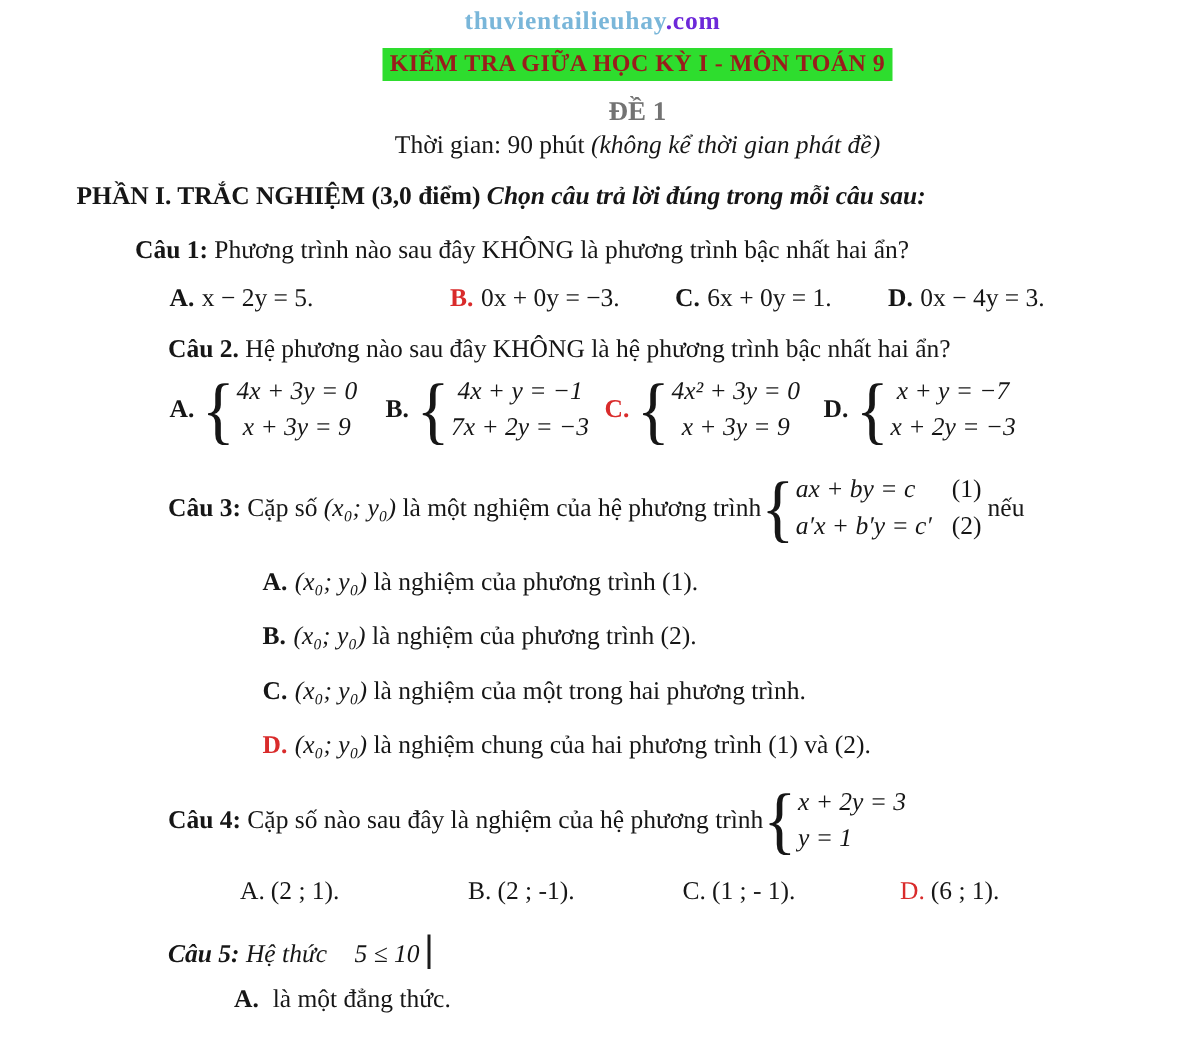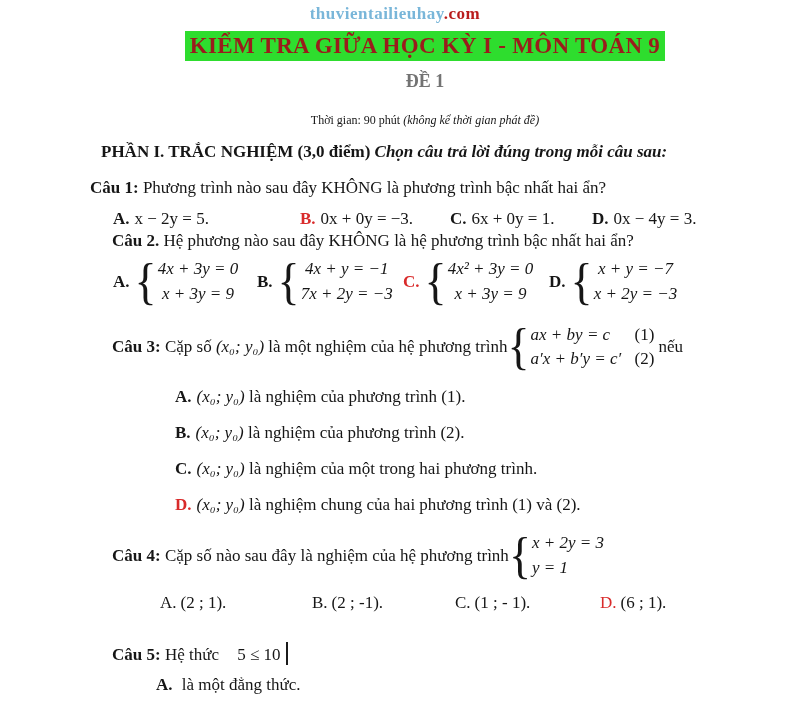--- a/index.html
+++ b/index.html
@@ -8,45 +8,45 @@
     background:#ffffff; color:#161616;
     font-family:"Liberation Serif","DejaVu Serif",serif;
     font-size:17px; line-height:1.3;
   }
   .bold { font-weight:bold; }
   .italic { font-style:italic; }
   .red { color:#d92b2b; }
 
   .watermark { text-align:center; padding-top:3px; font-weight:bold; font-size:17px; letter-spacing:0.5px; }
   .watermark .site { color:#79b6d9;text-align:right; }
-  .watermark .tld  { color:#b91c1c; }
+  .watermark .tld  { color:#6d28d9; }
 
   .center-block { text-align:center; padding-left:60px; }
 
   .title-line { margin-top:6px; }
   .title-highlight {
-    background:#2edd2e; color:#9a1c1c; font-weight:bold; font-size:23px;
+    background:#2edd2e; color:#9a1c1c; font-weight:bold; font-size:16px;
     padding:2px 5px 3px 5px; letter-spacing:0.3px;
   }
   .de { margin-top:9px; color:#737373; font-weight:bold; font-size:18px; }
-  .time { margin-top:20px; font-size:12px; }
-  .section { margin-top:12px; padding-left:101px; font-size:17px; }
+  .time { margin-top:0; font-size:17px; }
+  .section { margin-top:12px; padding-left:51px; font-size:17px; }
 
   .q-line { padding-left:90px; }
   .q-line.indent { padding-left:112px; }
 
   .q1-line { margin-top:14px; }
   .opts-row { display:flex; margin-top:9px; }
   .q1-opts { padding-left:113px; }
   .q1-opts .opt:nth-child(1){ width:187px; }
   .q1-opts .opt:nth-child(2){ width:150px; }
   .q1-opts .opt:nth-child(3){ width:142px; }
   .opt .letter { margin-right:5px; }
 
-  .q2-line { }
+  .q2-line { margin-top:12px; }
   .q2-opts { padding-left:113px; margin-top:5px; }
   .q2-opts .opt { display:flex; align-items:center; }
   .q2-opts .opt:nth-child(1){ width:144px; }
   .q2-opts .opt:nth-child(2){ width:146px; }
   .q2-opts .opt:nth-child(3){ width:146px; }
 
   .system { display:flex; align-items:center; }
   .brace { font-size:46px; font-weight:400; line-height:0.95; transform:scaleY(1.08); margin-right:1px; }
   .sys-lines { display:flex; flex-direction:column; align-items:center; font-style:italic; line-height:1.45; }
   .sys-lines.left { align-items:flex-start; }
@@ -62,21 +62,21 @@
   .q3-opt { padding-left:175px; margin-top:14px; }
   .q3-opt .letter { margin-right:5px; }
 
   .q4-row { display:flex; align-items:center; margin-top:15px; padding-left:112px; }
   .q4-opts { padding-left:160px; margin-top:11px; }
   .q4-opts .opt:nth-child(1){ width:152px; }
   .q4-opts .opt:nth-child(2){ width:143px; }
   .q4-opts .opt:nth-child(3){ width:145px; }
   .q4-opts .letter { font-weight:normal; margin-right:4px; }
 
-  .q5-line { margin-top:28px; padding-left:112px; }
+  .q5-line { margin-top:18px; padding-left:112px;font-style:italic; }
   .q5-line .math { margin-left:14px; }
   .cursor { display:inline-block; width:2px; height:23px; background:#1b1b1b; margin-left:5px; vertical-align:-5px; }
   .q5-opt { margin-top:8px; padding-left:156px; }
   .q5-opt .letter { margin-right:5px; }
 </style>
 </head>
 <body>
 
 <div class="page">
 

